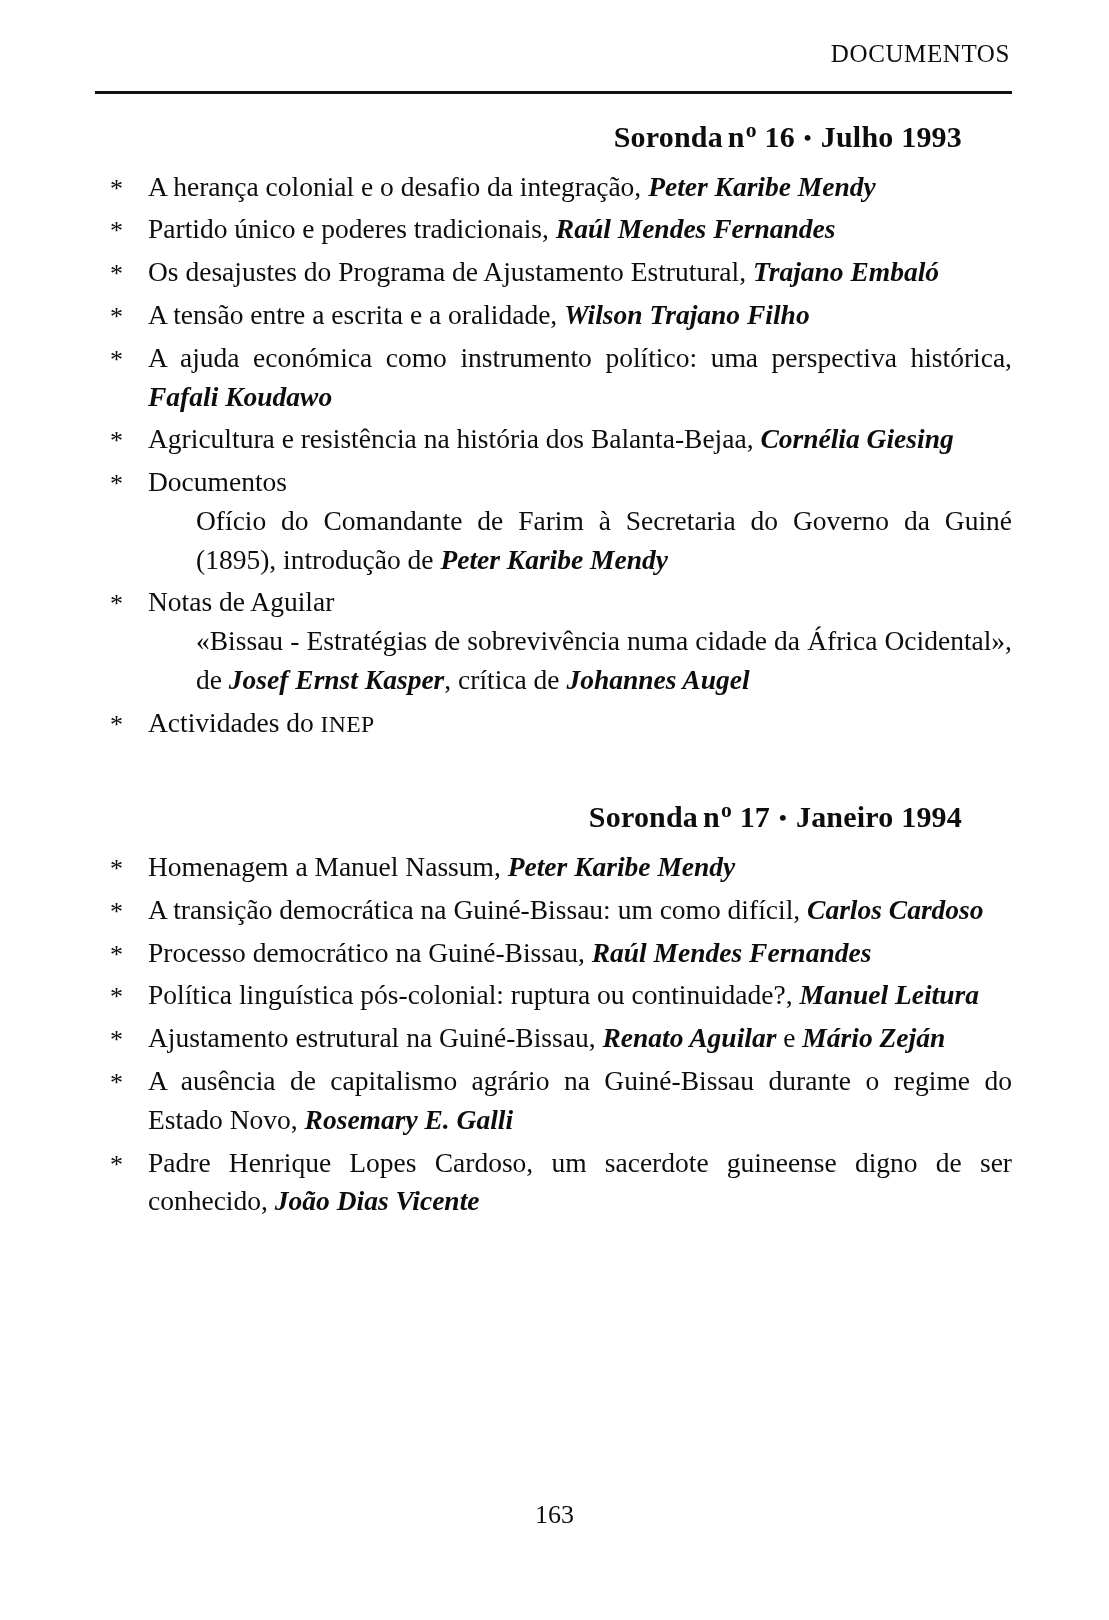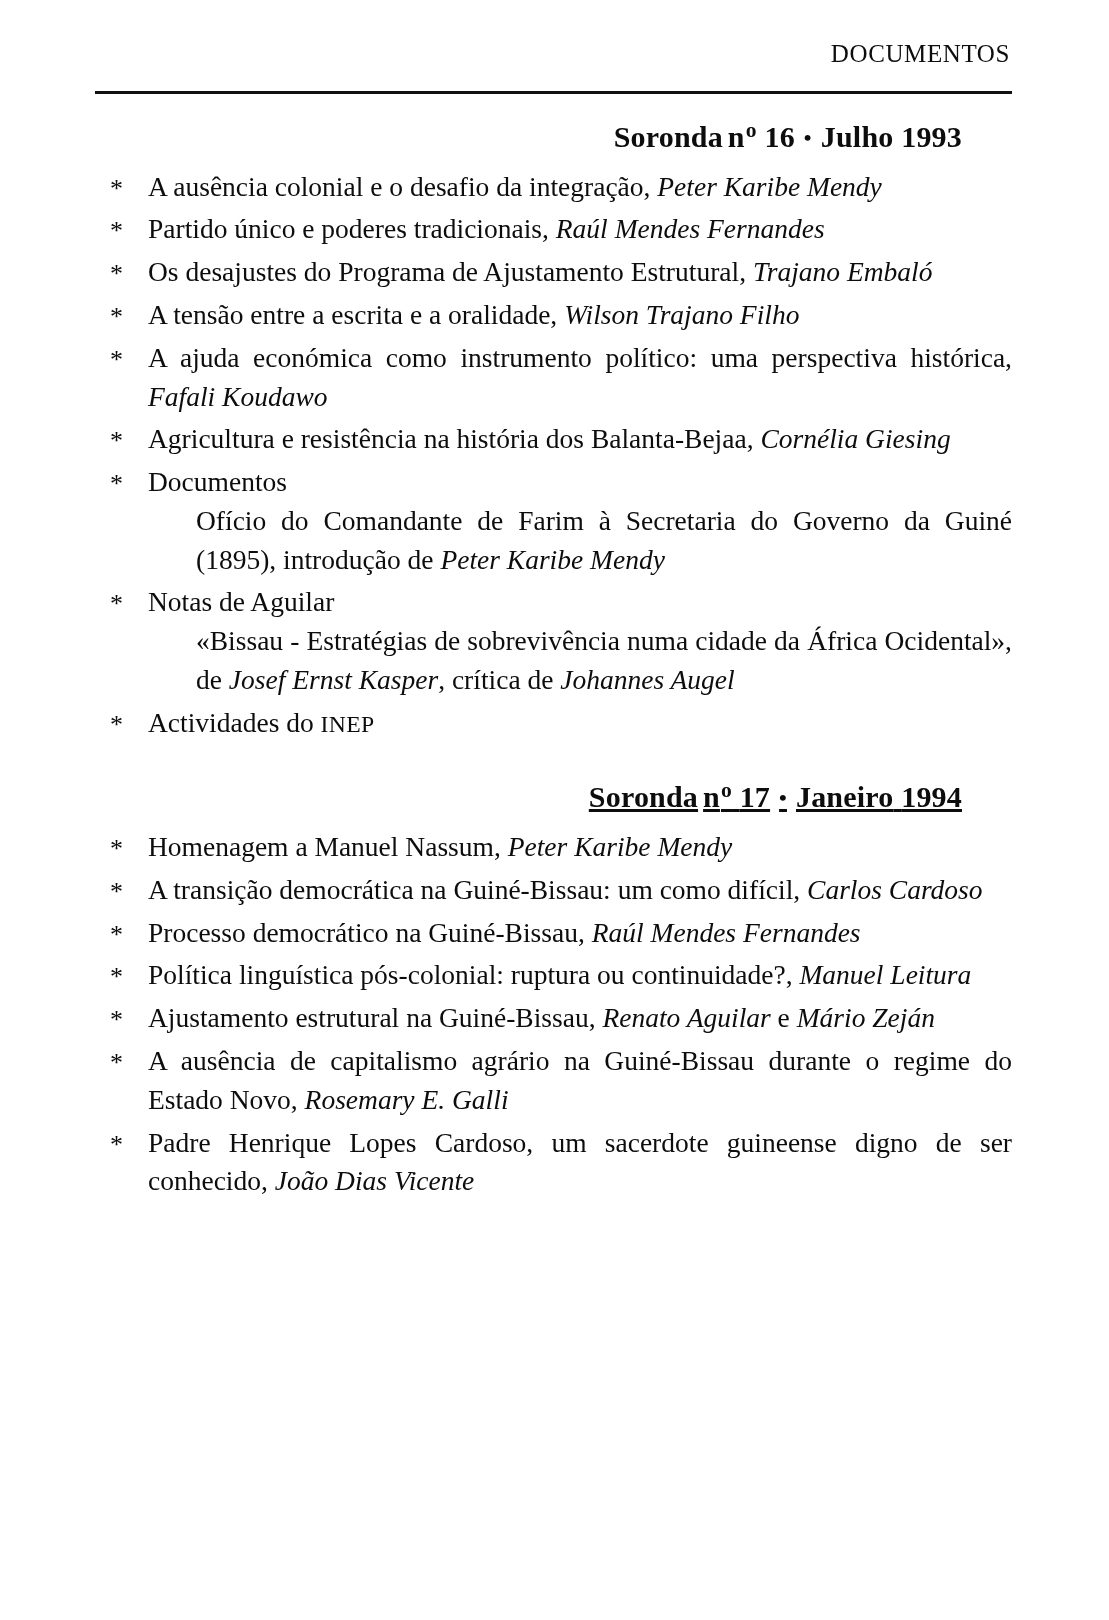--- a/index.html
+++ b/index.html
@@ -59,21 +59,21 @@
     vertical-align: 2px;
     padding: 0 9px;
   }
   .issue-heading .ord {
     font-size: 0.72em;
     vertical-align: 0.45em;
     margin-left: 1px;
   }
   .issue-heading .num-gap { padding-left: 5px; }
 
-  .issue-2 { margin-top: 36px; text-decoration: underline; }
+  .issue-2 { margin-top: 56px; }
 
   ul.entry-list {
     list-style: none;
     margin: 0;
     padding: 0;
   }
   ul.entry-list li.entry {
     position: relative;
     padding-left: 53px;
     margin: 0 0 4px 0;
@@ -81,21 +81,21 @@
     line-height: 1.41;
     text-align: justify;
   }
   ul.entry-list li.entry .marker {
     position: absolute;
     left: 15px;
     top: 3px;
     font-size: 26px;
     line-height: 1.41;
   }
-  .entry .author { font-style: italic; }
+  .entry .author { font-style: italic; font-weight: bold; }
   .entry .smallcaps {
     font-size: 0.86em;
     letter-spacing: 0.3px;
   }
   .entry .subline {
     display: block;
     text-align: justify;
     margin-left: 48px;
   }
 
@@ -121,21 +121,21 @@
 
   <div class="content">
 
     <div class="issue-heading">
       <span>Soronda</span><span class="num-gap"></span><span>n</span><span class="ord">o</span> <span>16</span><span class="sep">•</span><span>Julho</span> <span>1993</span>
     </div>
 
     <ul class="entry-list">
 
       <li class="entry">
-        <span class="marker">*</span><span>A ausência colonial e o desafio da integração, </span><span class="author">Peter Karibe Mendy</span>
+        <span class="marker">*</span><span>A herança colonial e o desafio da integração, </span><span class="author">Peter Karibe Mendy</span>
       </li>
 
       <li class="entry flush">
         <span class="marker">*</span><span>Partido único e poderes tradicionais, </span><span class="author">Raúl Mendes Fernandes</span>
       </li>
 
       <li class="entry">
         <span class="marker">*</span><span>Os desajustes do Programa de Ajustamento Estrutural, </span><span class="author">Trajano Embaló</span>
       </li>
 
@@ -198,14 +198,15 @@
       </li>
 
       <li class="entry">
         <span class="marker">*</span><span>Padre Henrique Lopes Cardoso, um sacerdote guineense digno de ser conhecido, </span><span class="author">João Dias Vicente</span>
       </li>
 
     </ul>
 
   </div>
 
+  <div class="page-number">163</div>
 
 </div>
 
 </body></html>

